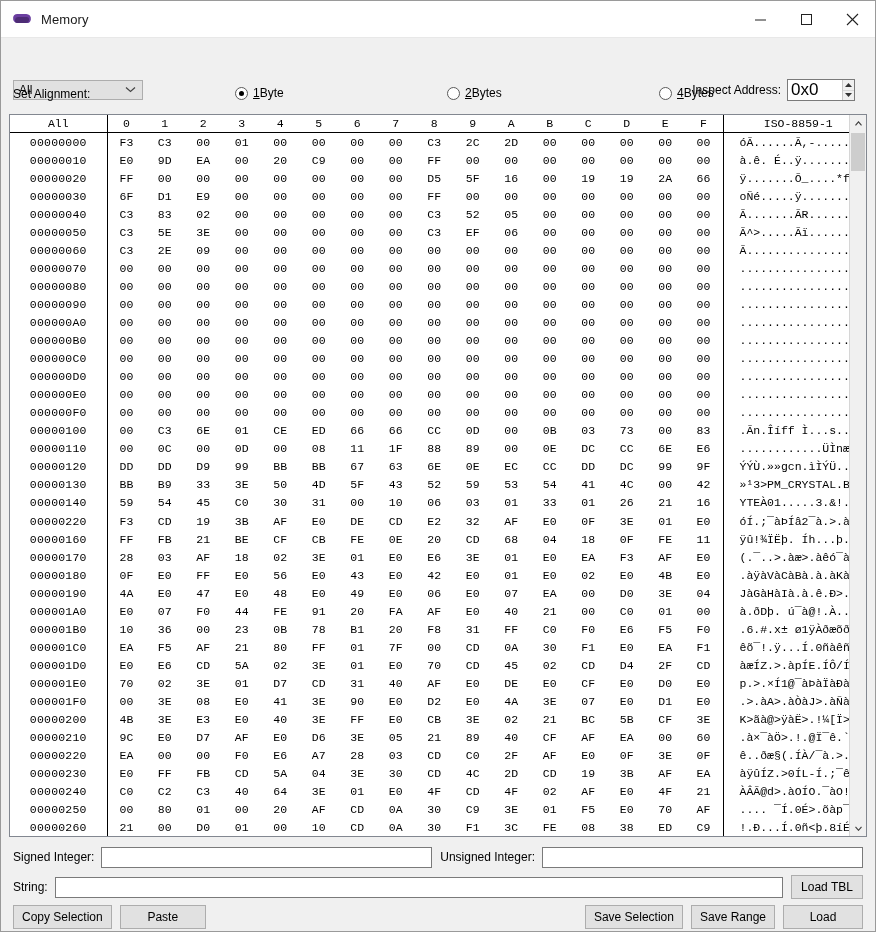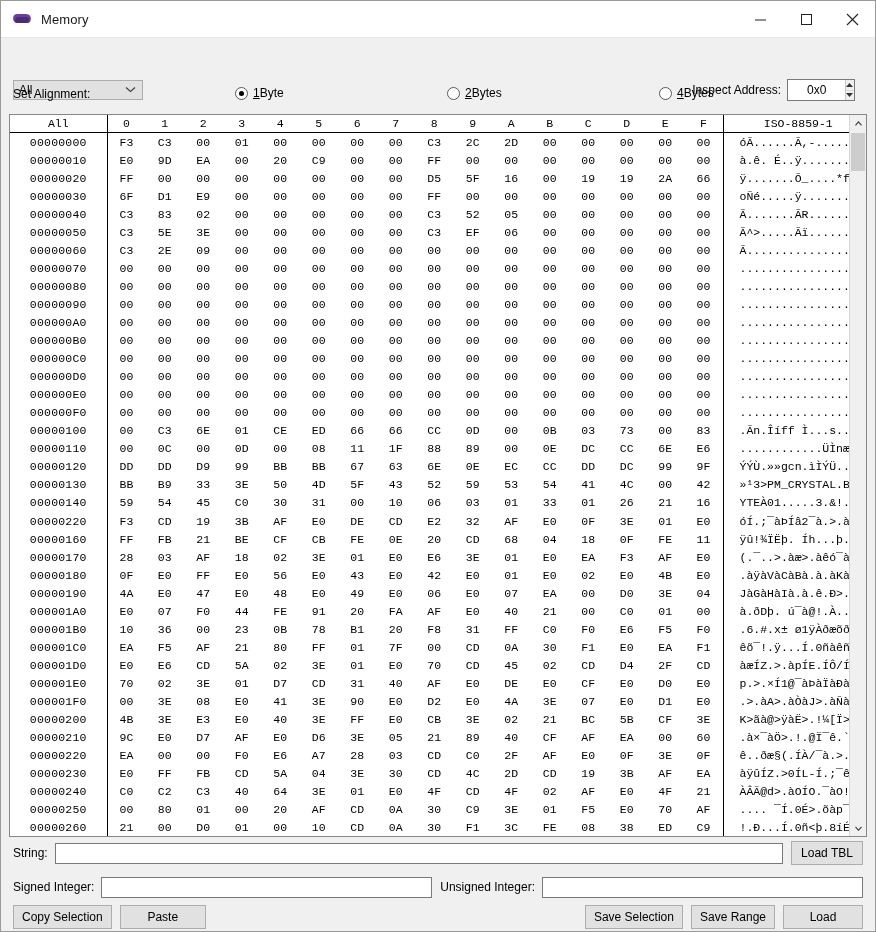--- a/index.html
+++ b/index.html
@@ -121,22 +121,22 @@
     box-sizing: border-box;
     display: flex;
     align-items: stretch;
   }
   .spin input {
     border: 0;
     outline: 0;
     flex: 1 1 auto;
     width: 100%;
     font-family: "Liberation Sans", sans-serif;
-    font-size: 12px;
-    padding-left: 19px;
+    font-size: 17px;
+    padding-left: 3px;
     background: transparent;
     color: #000;
   }
   .spin-btns {
     width: 15px;
     border-left: 1px solid #c8c8c8;
     display: flex;
     flex-direction: column;
     background: #f0f0f0;
   }
@@ -1244,38 +1244,38 @@
       </div>
       <div class="vs-btn">
         <svg width="7" height="5" viewBox="0 0 7 5">
             <polyline points="0.5,0.8 3.5,4.3 6.5,0.8" fill="none" stroke="#3c3c3c" stroke-width="1.1"></polyline>
           </svg>
       </div>
     </div>
   </div>
 
   <div class="bottom">
-    <div class="brow r-str">
-      <span class="blabel">String:</span>
-      <div class="tinput" id="string-field">
-        <input type="text" value="" style="">
-      </div>
-      <div class="gap8"></div>
-      <button class="btn">Load TBL</button>
-    </div>
     <div class="brow r-int">
       <span class="blabel">Signed Integer:</span>
       <div class="tinput" id="signed-int-field">
         <input type="text" value="" style="">
       </div>
       <div class="gap8"></div>
       <span class="blabel">Unsigned Integer:</span>
       <div class="tinput" id="unsigned-int-field">
         <input type="text" value="" style="">
       </div>
+    </div>
+    <div class="brow r-str">
+      <span class="blabel">String:</span>
+      <div class="tinput" id="string-field">
+        <input type="text" value="" style="">
+      </div>
+      <div class="gap8"></div>
+      <button class="btn">Load TBL</button>
     </div>
     <div class="brow r-btn">
       <button class="btn">Copy Selection</button>
       <div class="gap8"></div>
       <button class="btn" style="min-width:86px">Paste</button>
       <div class="spacer"></div>
       <button class="btn">Save Selection</button>
       <div class="gap8"></div>
       <button class="btn">Save Range</button>
       <div class="gap8"></div>

